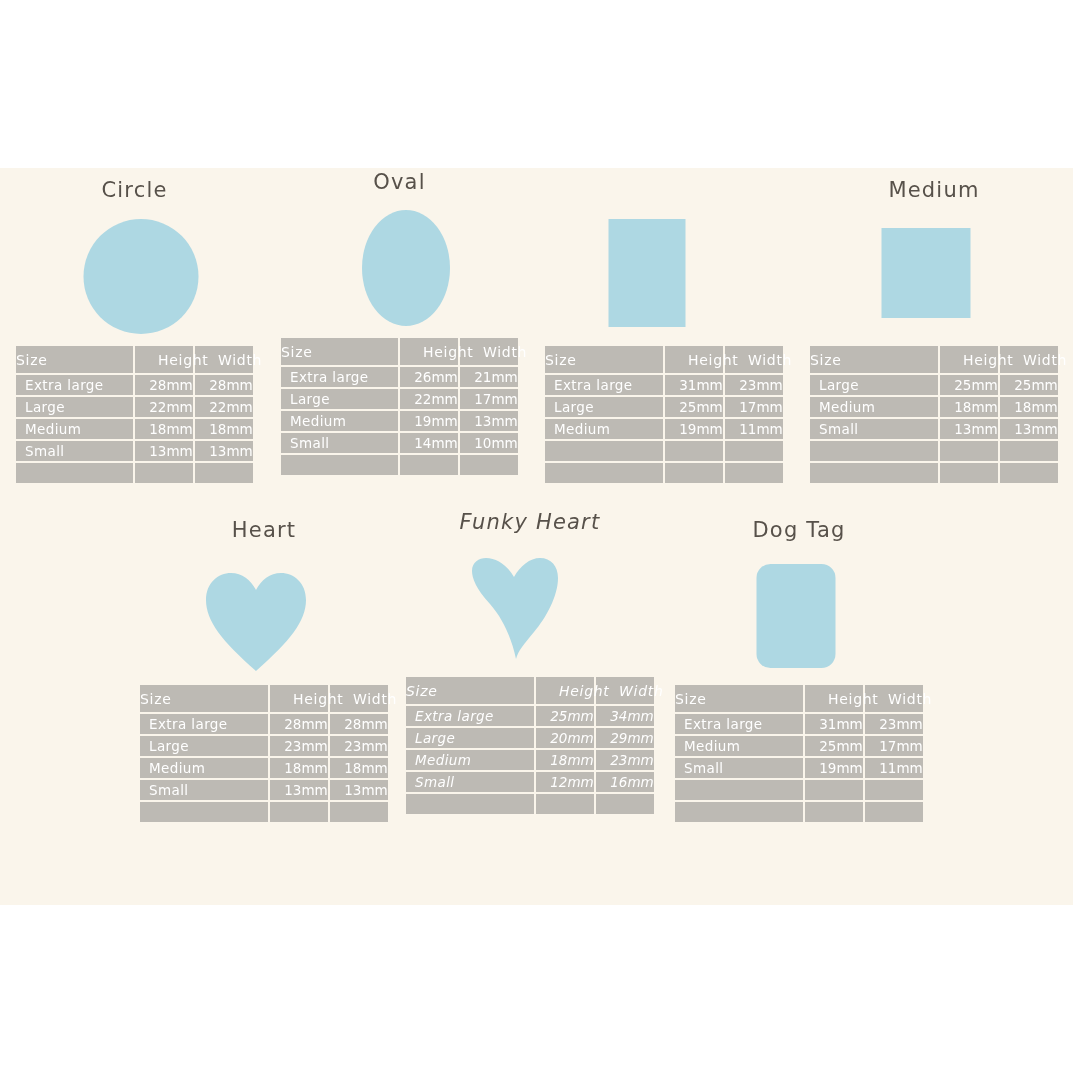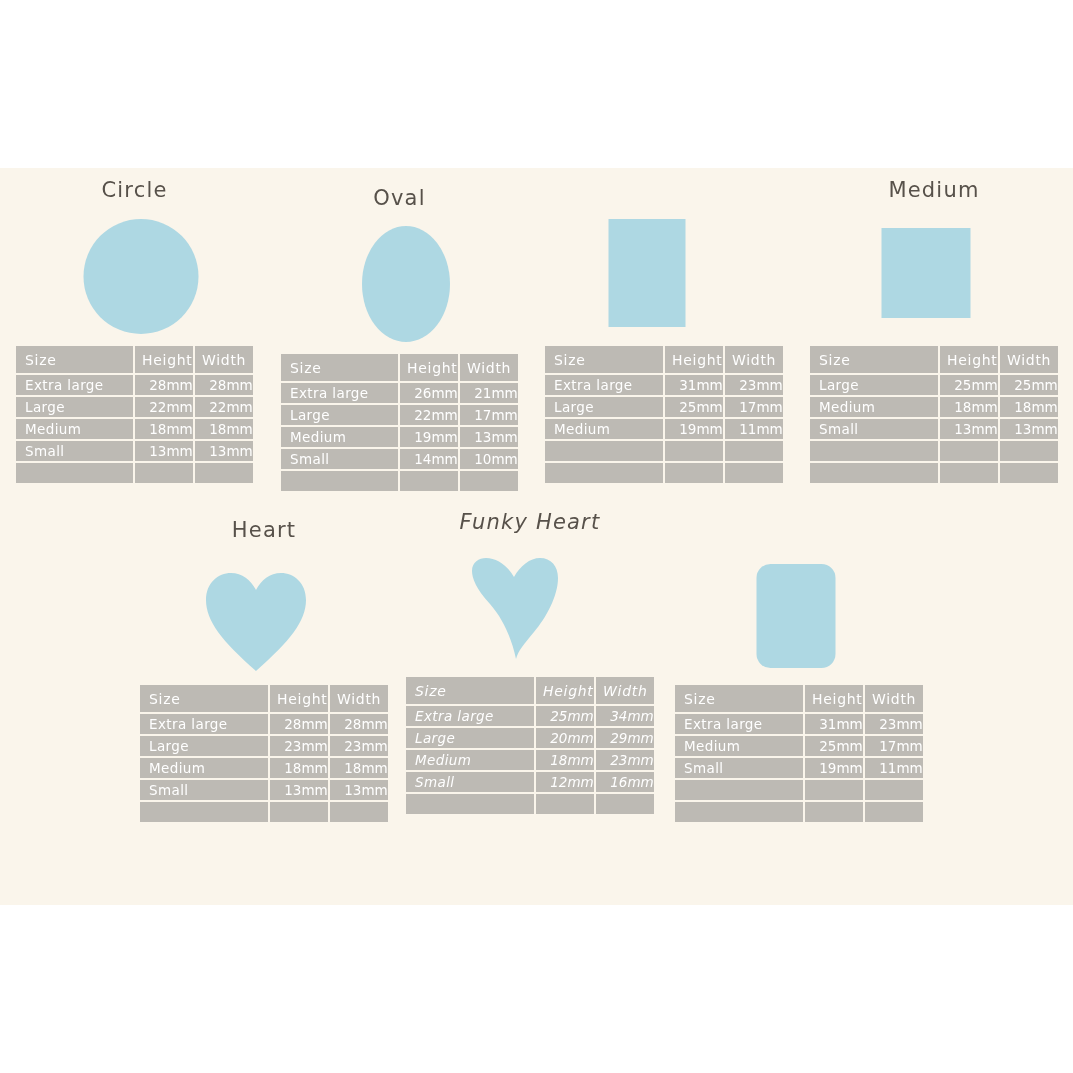--- a/index.html
+++ b/index.html
@@ -96,23 +96,22 @@
     font-weight: 400;
     padding: 0;
     margin: 0;
     vertical-align: middle;
   }
   .size-table th {
     height: 27px;
     font-size: 14px;
     letter-spacing: 0.7px;
     text-align: left;
-    padding-left: 9px;
-  }
-  .size-table th.num { text-align: left; padding-left: 7px; }
+  }
+  .size-table th.num { text-align: left; padding-left: 23px; }
 
   .size-table td {
     height: 20px;
     font-size: 13.5px;
     text-align: left;
     padding-left: 9px;
     letter-spacing: 0.4px;
   }
   .size-table td.num {
     text-align: center;
@@ -188,21 +187,21 @@
           <tr>
             <td class="pad"></td>
             <td class="pad"></td>
             <td class="pad"></td>
           </tr>
         </tbody>
       </table>
     </div>
   </div>
 
-  <div class="group" style="left:279px; top:186px; width:241px; height:290px;">
+  <div class="group" style="left:279px; top:170px; width:241px; height:290px;">
     <div class="shape-title">Oval</div>
     <div class="shape-stage" style="top:28px; height:138px;">
       <div class="shape oval" style="width:88px; height:116px; top:12px; margin-left:6px;"></div>
     </div>
     <div style="position:absolute; top:166px; left:0; width:100%;">
       <table class="size-table">
         <colgroup>
             <col class="c-size">
             <col class="c-h">
             <col class="c-w">
@@ -446,20 +445,21 @@
             <td class="pad"></td>
             <td class="pad"></td>
             <td class="pad"></td>
           </tr>
         </tbody>
       </table>
     </div>
   </div>
 
   <div class="group" style="left:673px; top:518px; width:252px; height:290px;">
+    <div class="shape-title">Dog Tag</div>
     <div class="shape-stage" style="top:28px; height:137px;">
       <div class="shape dogtag" style="width:79px; height:104px; top:18px; margin-left:-3px;"></div>
     </div>
     <div style="position:absolute; top:165px; left:0; width:100%;">
       <table class="size-table">
         <colgroup>
             <col class="c-size">
             <col class="c-h">
             <col class="c-w">
           </colgroup>

